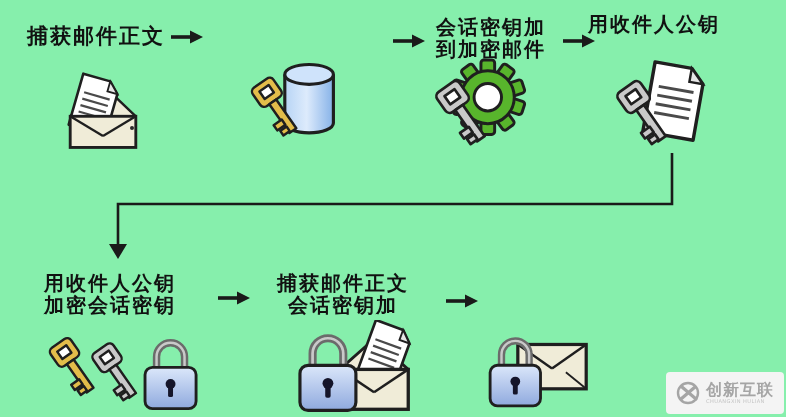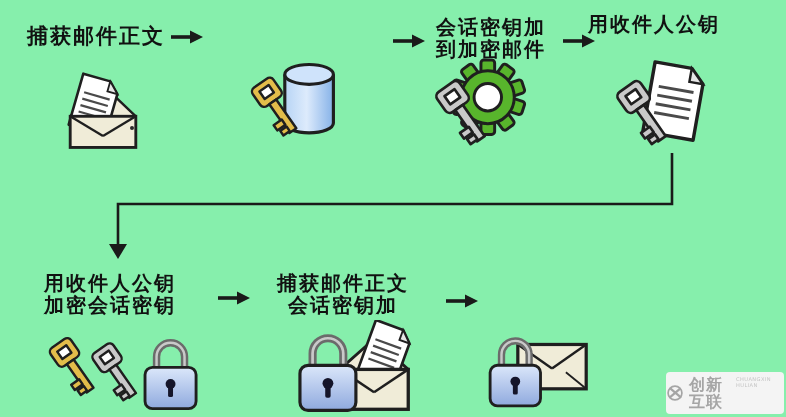--- a/index.html
+++ b/index.html
@@ -11,21 +11,21 @@
   .step-label .ln { display:block; }
   .one-line { font-size:21px; }
   .icon { position:absolute; }
   .arrow { position:absolute; }
   #connector { position:absolute; left:0; top:0; pointer-events:none; }
   .stray-dot { position:absolute; left:130px; top:126px; width:4px; height:4px;
                background:#2a2a2a; border-radius:50%; }
   .watermark { position:absolute; right:2px; bottom:3px; width:118px; height:42px;
                background:#f4f4f4; border-radius:4px; display:flex; align-items:center;
                justify-content:center; gap:5px; }
-  .wm-col { display:flex; flex-direction:row; align-items:flex-start; }
+  .wm-col { display:flex; flex-direction:column; align-items:flex-start; }
   .wm-brand { color:#a5a5a5; font-weight:bold; font-size:16px; letter-spacing:1px; line-height:17px; }
   .wm-caption { color:#c4c4c4; font-size:6px; letter-spacing:0.5px; transform:scale(0.85); transform-origin:left top; }
   
   #t1 { left:18px;  top:25px;  width:156px; }
   #t2 { left:198px; top:25px;  width:192px; }
   #t3 { left:424px; top:16px;  width:134px; }
   #t4 { left:588px; top:13px;  width:130px; }
   #t5 { left:30px;  top:272px; width:160px; }
   #t6 { left:246px; top:272px; width:194px; }
   #t7 { left:488px; top:291px; width:108px; }

